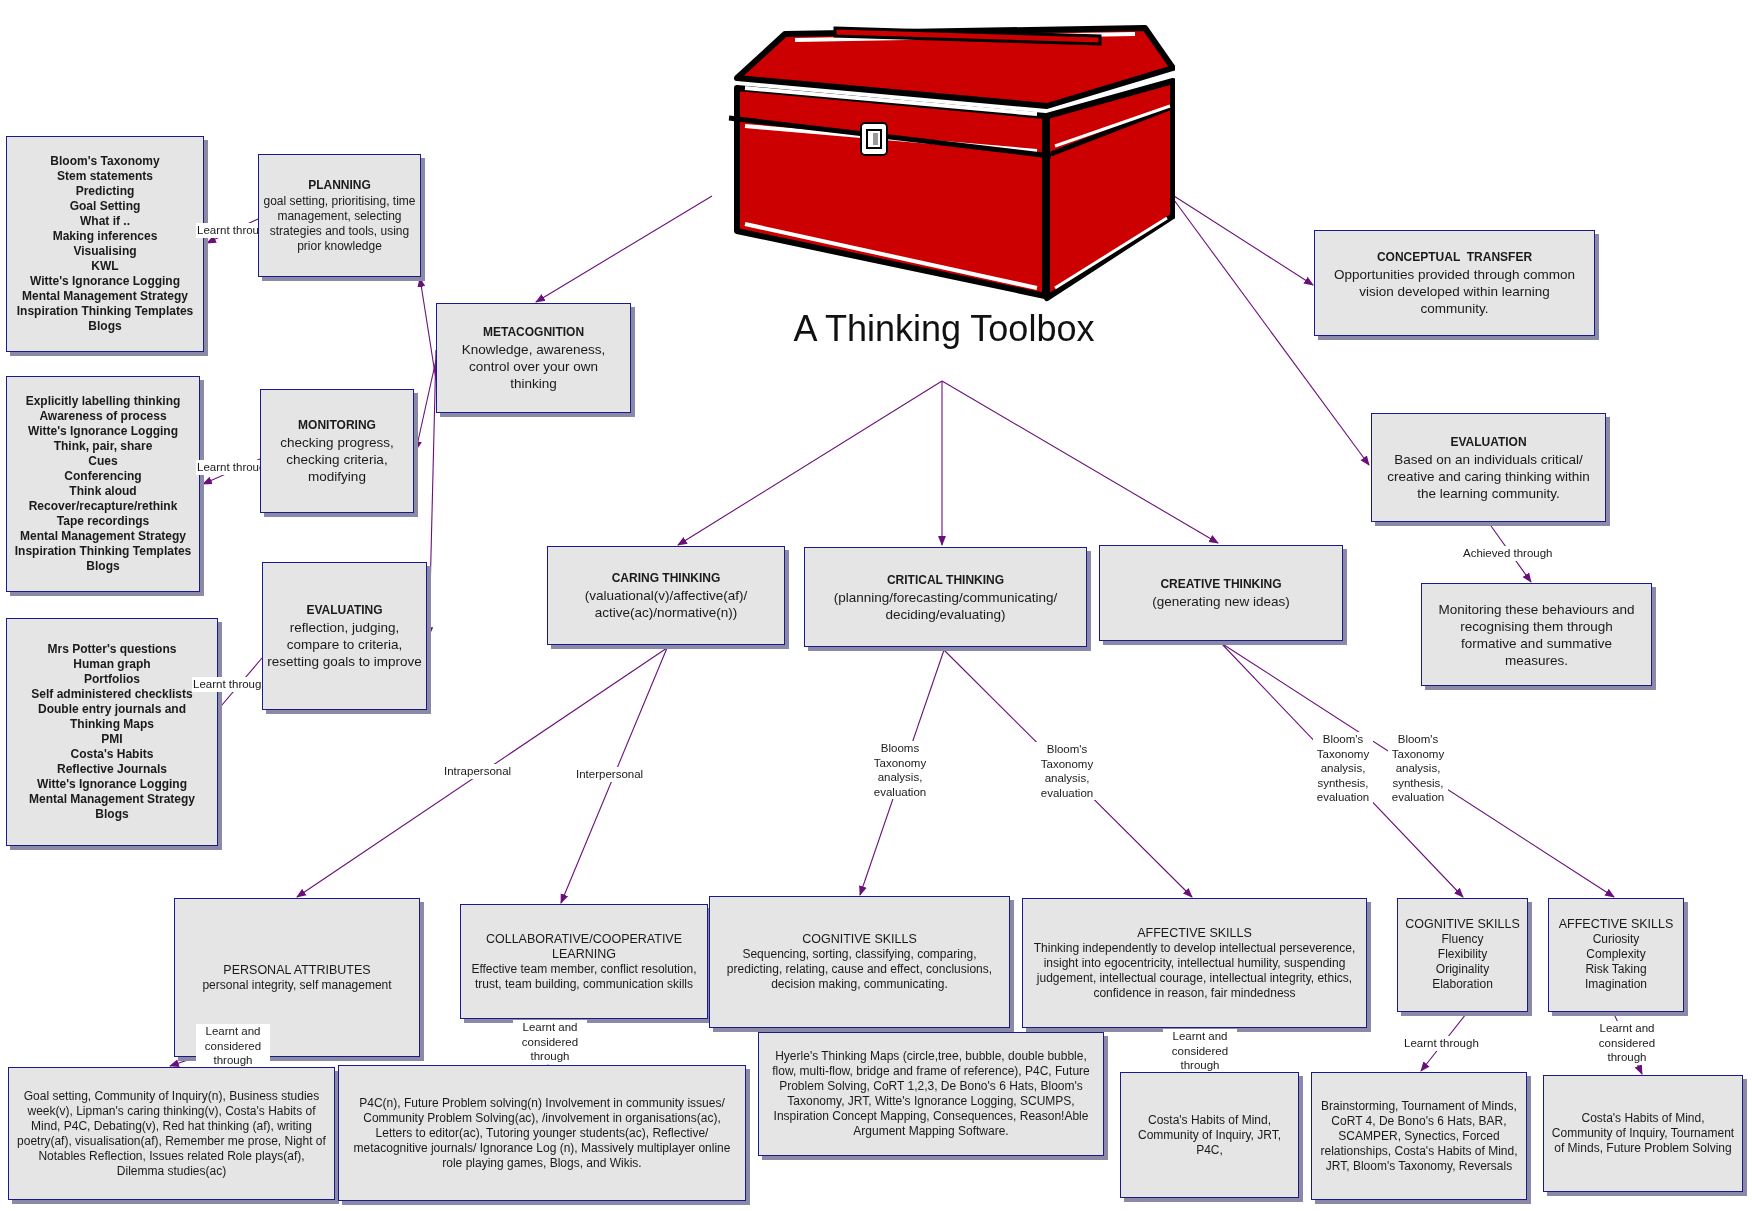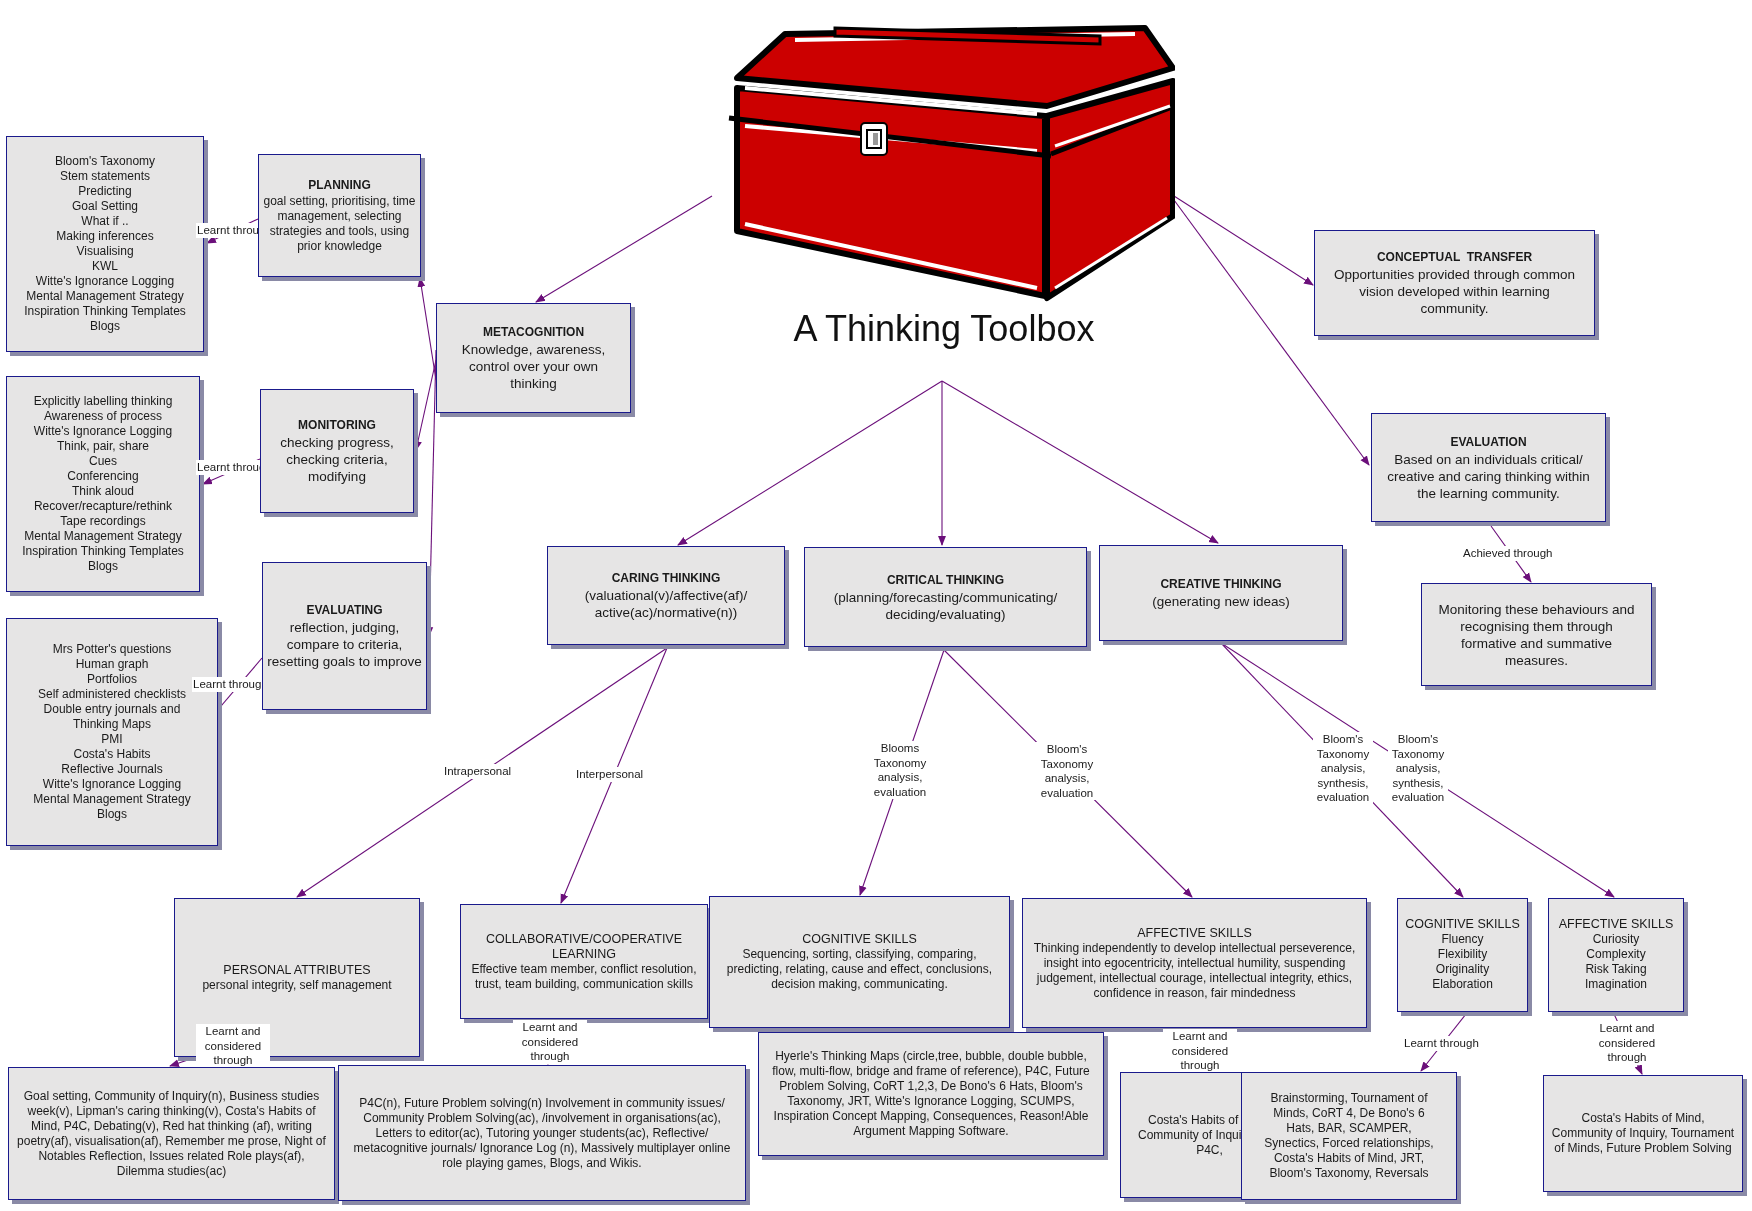--- a/index.html
+++ b/index.html
@@ -7,21 +7,21 @@
          font-family: "Liberation Sans", sans-serif; color: #1a1a1a; }
   .box { position: absolute; background: #e6e5e5; border: 1.5px solid #1a1a8c;
          box-shadow: 4px 4px 0 #8a8aa6; box-sizing: border-box;
          display: flex; flex-direction: column; align-items: center; justify-content: center;
          text-align: center; }
   .box .ttl { font-weight: bold; font-size: 12px; line-height: 17px; }
   .box .txt { font-size: 13.5px; line-height: 17px; }
   .box .ttl-n { font-size: 12.5px; line-height: 15px; font-family: "Liberation Sans Narrow", "Liberation Sans", sans-serif; }
   .box .txt-n { font-size: 12px; line-height: 15px; }
   .list { font-size: 12px; line-height: 15px; }
-  .list div { white-space: nowrap; }
+  .list div { white-space: nowrap; font-weight: bold; }
   .lbl { position: absolute; font-size: 11.5px; line-height: 14.5px; text-align: center; background: #fff; padding: 0 1px; white-space: nowrap; }
   #title { position: absolute; left: 715px; top: 308px; width: 458px; text-align: center;
            font-weight: normal; font-size: 36px; color: #111; }
   svg#lines { position: absolute; left: 0; top: 0; }
   #chest { position: absolute; left: 715px; top: 6px; }
 </style>
 </head>
 <body>
 
 <svg id="lines" width="1752" height="1211" viewBox="0 0 1752 1211">
@@ -238,18 +238,18 @@
 </div>
 <div class="box" style="left:338px;top:1065px;width:408px;height:136px;padding:4px 10px;">
   <div class="txt-n">P4C(n), Future Problem solving(n) Involvement  in community issues/ Community Problem Solving(ac), /involvement in organisations(ac), Letters to editor(ac), Tutoring younger students(ac), Reflective/ metacognitive journals/ Ignorance Log (n), Massively multiplayer online role playing games, Blogs, and Wikis.</div>
 </div>
 <div class="box" style="left:758px;top:1032px;width:346px;height:124px;padding:4px 8px;">
   <div class="txt-n">Hyerle's Thinking Maps (circle,tree, bubble, double bubble, flow, multi-flow, bridge and frame of reference), P4C, Future Problem Solving, CoRT 1,2,3, De Bono's 6 Hats, Bloom's Taxonomy, JRT, Witte's Ignorance Logging, SCUMPS, Inspiration Concept Mapping, Consequences, Reason!Able Argument Mapping Software.</div>
 </div>
 <div class="box" style="left:1120px;top:1072px;width:179px;height:126px;padding:16px 10px;">
   <div class="txt-n">Costa's Habits of Mind, Community of Inquiry, JRT, P4C,</div>
 </div>
-<div class="box" style="left:1241px;top:1072px;width:216px;height:128px;padding:4px 19px;">
+<div class="box" style="left:1311px;top:1072px;width:216px;height:128px;padding:4px 0;">
   <div class="txt-n">Brainstorming, Tournament of Minds, CoRT 4, De Bono's 6 Hats, BAR, SCAMPER, Synectics, Forced relationships, Costa's Habits of Mind, JRT, Bloom's Taxonomy, Reversals</div>
 </div>
 <div class="box" style="left:1543px;top:1075px;width:200px;height:117px;padding:4px 6px;">
   <div class="txt-n">Costa's Habits of Mind, Community of Inquiry, Tournament of Minds, Future Problem Solving</div>
 </div>
 
 </body></html>

